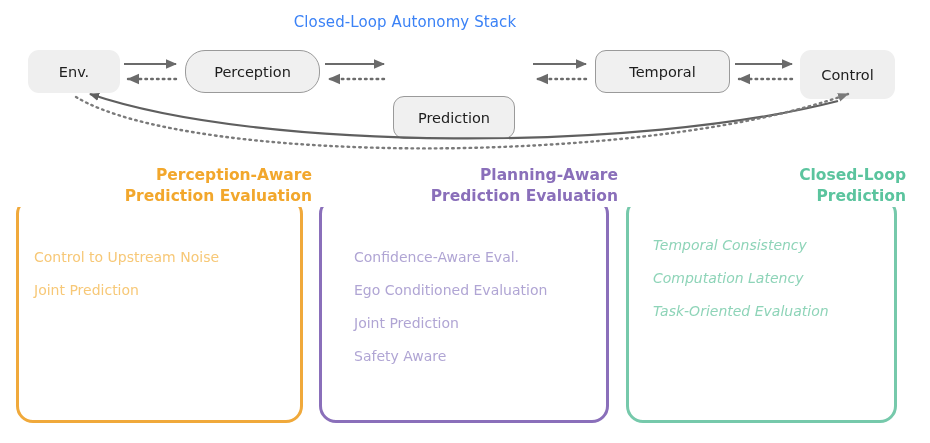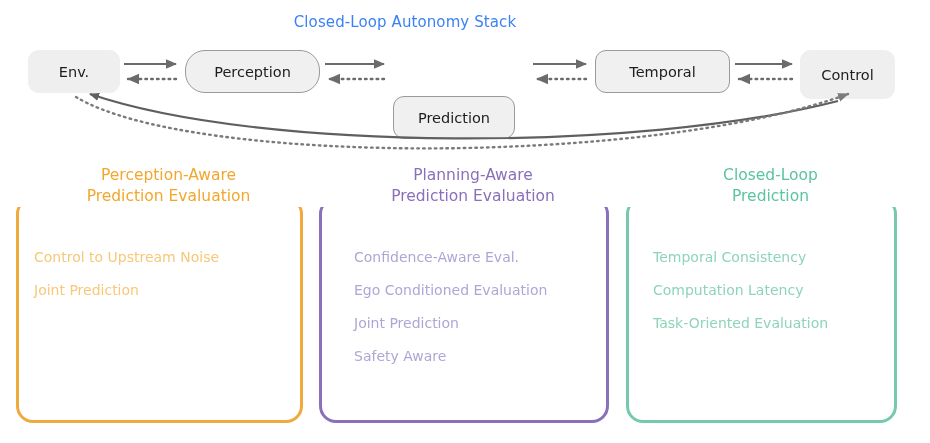--- a/index.html
+++ b/index.html
@@ -29,21 +29,21 @@
   
   #arrows{position:absolute;left:0;top:0;width:930px;height:443px;}
 
   
   .panel{
     position:absolute;box-sizing:border-box;
     background:transparent;border-style:solid;border-width:3px;
     border-radius:17px;
   }
   .panel-title{
-    position:absolute;text-align:center;font-weight:normal;
+    position:absolute;text-align:right;font-weight:bold;
     font-size:15.5px;line-height:21px;white-space:nowrap;
     background:#ffffff;padding:0 9px;
   }
   .panel-items{position:absolute;}
   .panel-item{
     font-size:14px;line-height:18px;white-space:nowrap;
     margin-bottom:15px;
   }
 </style>
 </head>
@@ -144,19 +144,19 @@
     <div class="panel-item">Ego Conditioned Evaluation</div>
     <div class="panel-item">Joint Prediction</div>
     <div class="panel-item">Safety Aware</div>
   </div>
 
   <div class="panel" style="left:626px;top:197px;width:271px;height:226px;border-color:#76c9ab;"></div>
   <div class="panel-title" style="left:626px;top:165px;width:271px;color:#5bc49e;">
     <div>Closed-Loop</div>
     <div>Prediction</div>
   </div>
-  <div class="panel-items" style="left:653px;top:248px;width:240px;color:#8ed4b8;">
+  <div class="panel-items" style="left:653px;top:236px;width:240px;color:#8ed4b8;font-style:italic;">
     <div class="panel-item">Temporal Consistency</div>
     <div class="panel-item">Computation Latency</div>
     <div class="panel-item">Task-Oriented Evaluation</div>
   </div>
 
 </div>
 
 </body></html>

